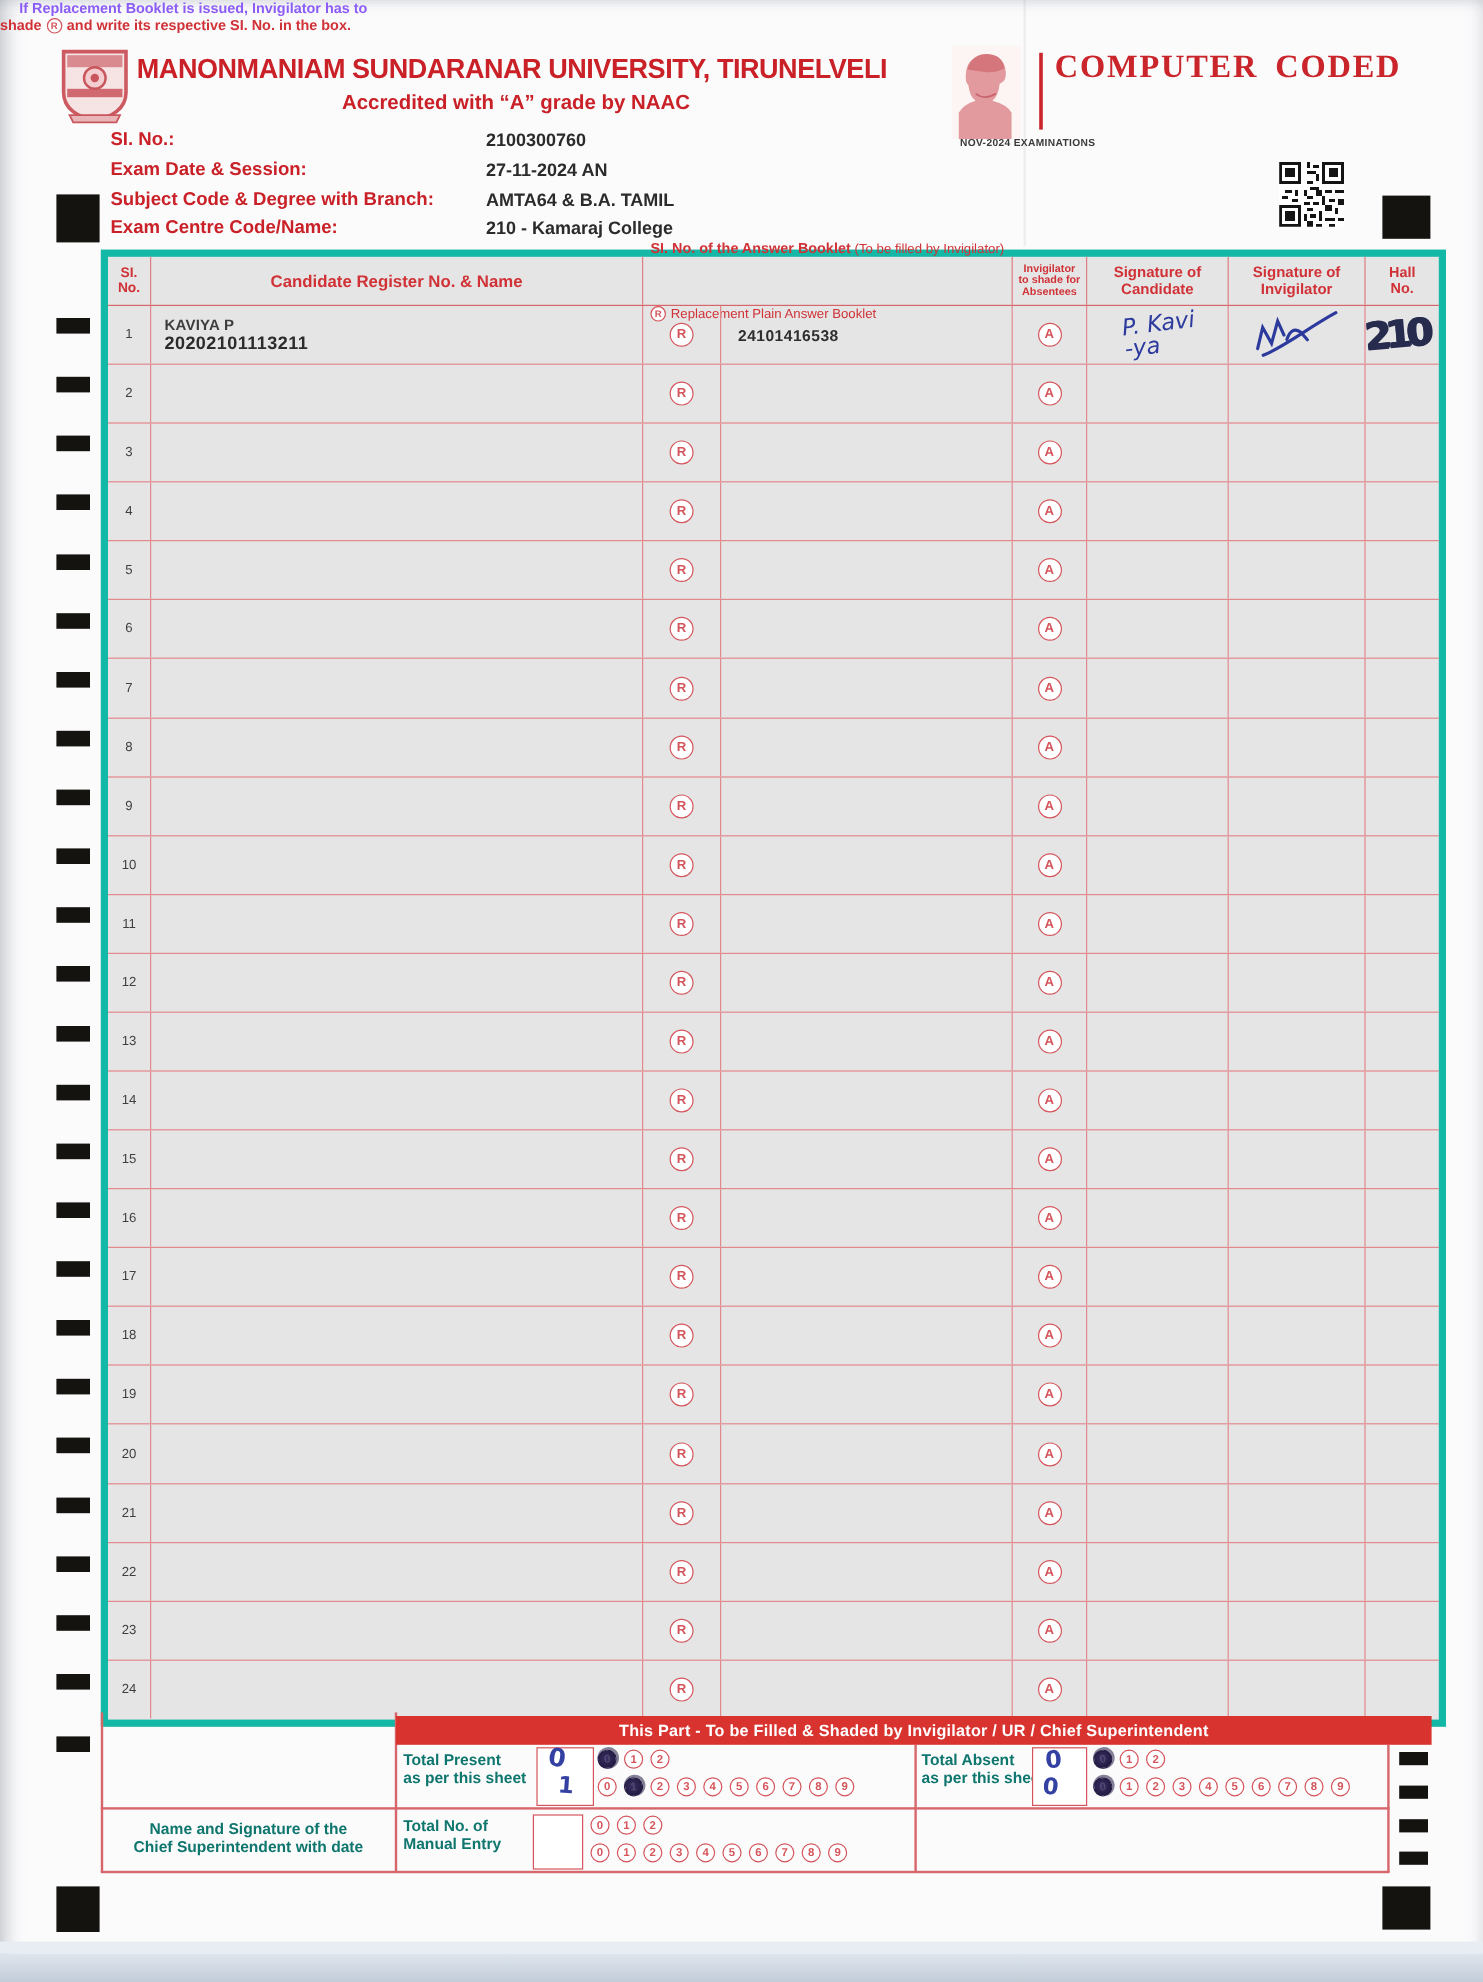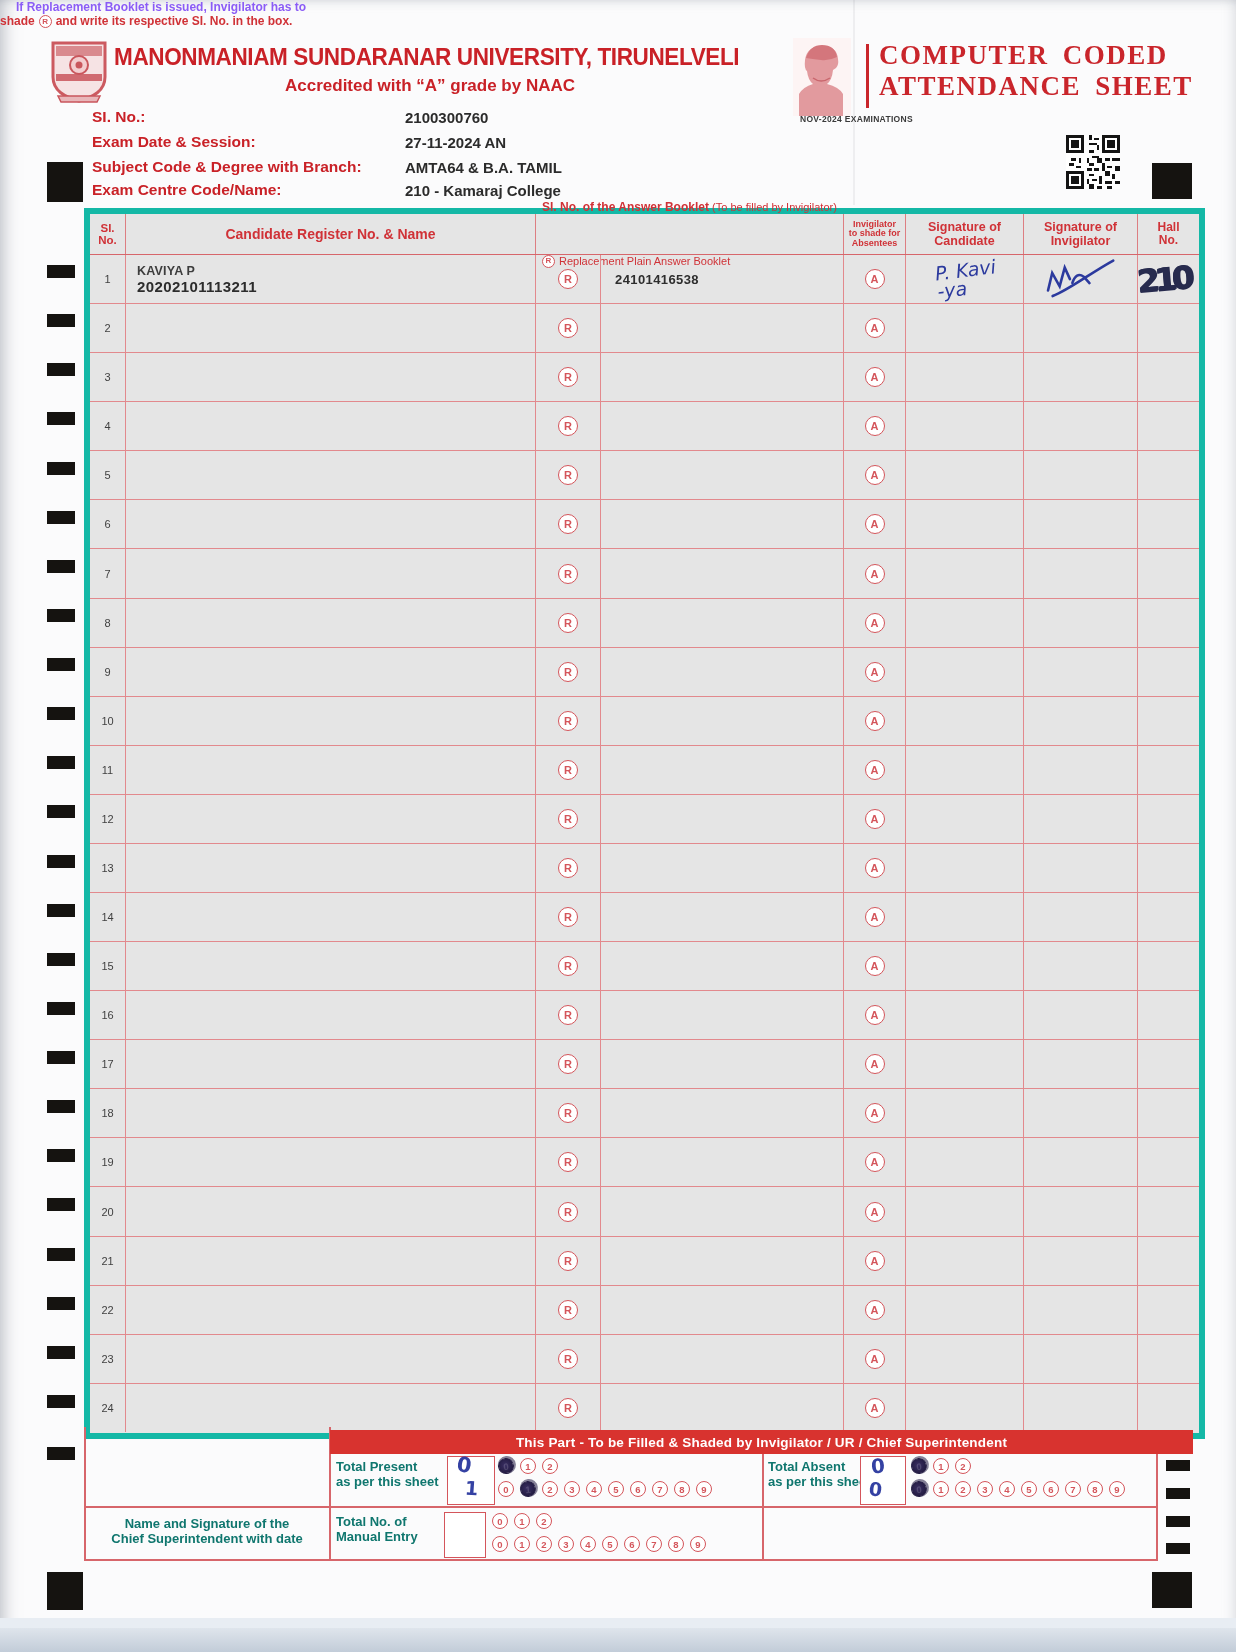--- a/index.html
+++ b/index.html
@@ -96,21 +96,20 @@
   <svg class="abs" style="left:793px;top:38px" width="58" height="78" viewBox="0 0 58 78">
     <rect x="0" y="0" width="58" height="78" fill="#fdf4f4"></rect>
     <path d="M12 22 q2 -14 17 -14 q15 0 16 13 q1 6 -2 9 l-3 2 q-1 10 -6 14 q12 3 16 10 v22 h-44 v-22 q4 -7 14 -10 q-5 -4 -6 -13 q-3 -2 -2 -11" fill="#e29a9e"></path>
     <path d="M13 20 q4 -13 16 -13 q13 0 15 12 q-8 4 -16 3 q-9 -1 -15 -2" fill="#d4767c"></path>
     <path d="M20 40 q8 6 17 0" fill="none" stroke="#c9666d" stroke-width="1.5"></path>
   </svg>
 
   <div class="abs" id="divider"></div>
   <div class="abs" id="title-block">
     <div>COMPUTER CODED</div>
-    <div>ATTENDANCE SHEET</div>
   </div>
   <div class="abs" id="session">NOV-2024 EXAMINATIONS</div>
   <div class="abs" id="fold"></div>
 
   <div class="abs mlabel" style="top:108px">SI. No.:</div>
   <div class="abs mvalue" style="top:109px">2100300760</div>
   <div class="abs mlabel" style="top:133px">Exam Date &amp; Session:</div>
   <div class="abs mvalue" style="top:134px">27-11-2024 AN</div>
   <div class="abs mlabel" style="top:158px">Subject Code &amp; Degree with Branch:</div>
   <div class="abs mvalue" style="top:159px">AMTA64 &amp; B.A. TAMIL</div>

